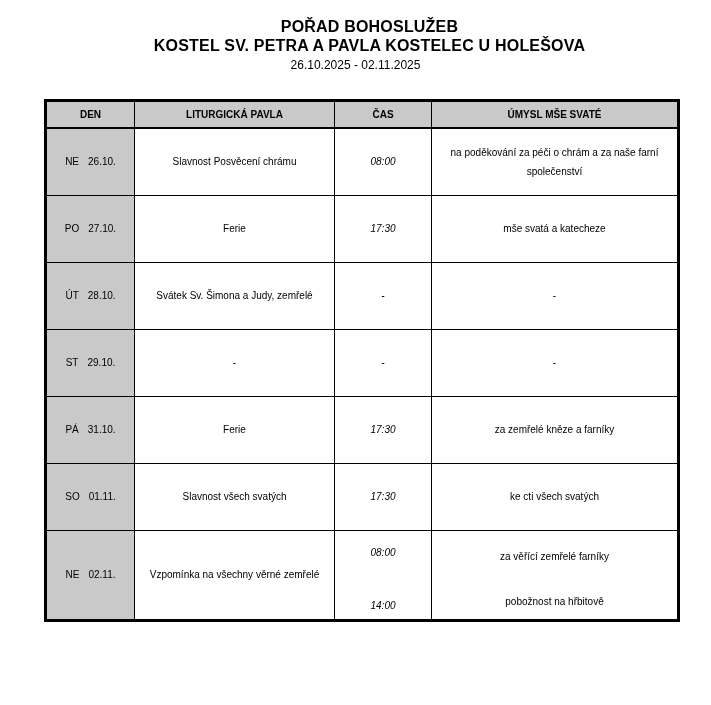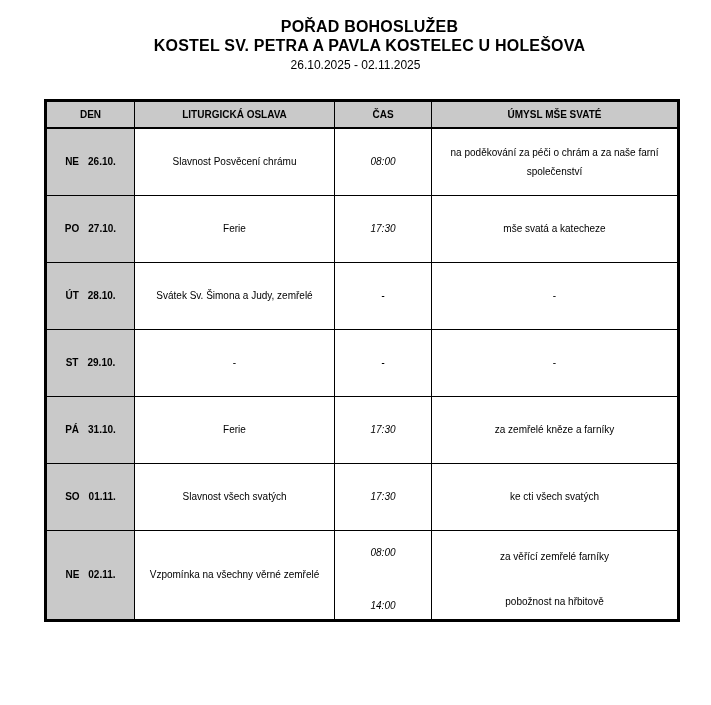--- a/index.html
+++ b/index.html
@@ -55,21 +55,21 @@
     border-bottom: 2px solid var(--border, #000);
   }
   table.schedule tbody tr {
     height: 67px;
   }
   table.schedule tbody tr.tall {
     height: 90px;
   }
   td.day-cell {
     background: var(--shade, #c9c9c9);
-    font-weight: bold;
+    font-weight: normal;
     padding: 2px 3px;
     white-space: nowrap;
   }
   td.day-cell .day-abbr { margin-right: 9px; }
   td.celebration-cell {
     padding: 2px 4px;
     line-height: 19px;
   }
   td.time-cell {
     padding: 2px 2px;
@@ -104,21 +104,21 @@
   <table class="schedule">
     <colgroup>
       <col style="width:89px">
       <col style="width:200px">
       <col style="width:97px">
       <col style="width:247px">
     </colgroup>
     <thead>
       <tr>
         <th>DEN</th>
-        <th>LITURGICKÁ OSLAVA</th>
+        <th>LITURGICKÁ PAVLA</th>
         <th>ČAS</th>
         <th>ÚMYSL MŠE SVATÉ</th>
       </tr>
     </thead>
     <tbody id="schedule-body">
         <tr>
           <td class="day-cell"><span class="day-abbr">NE</span><span>26.10.</span></td>
           <td class="celebration-cell">Slavnost Posvěcení chrámu</td>
           <td class="time-cell">
             <div>

